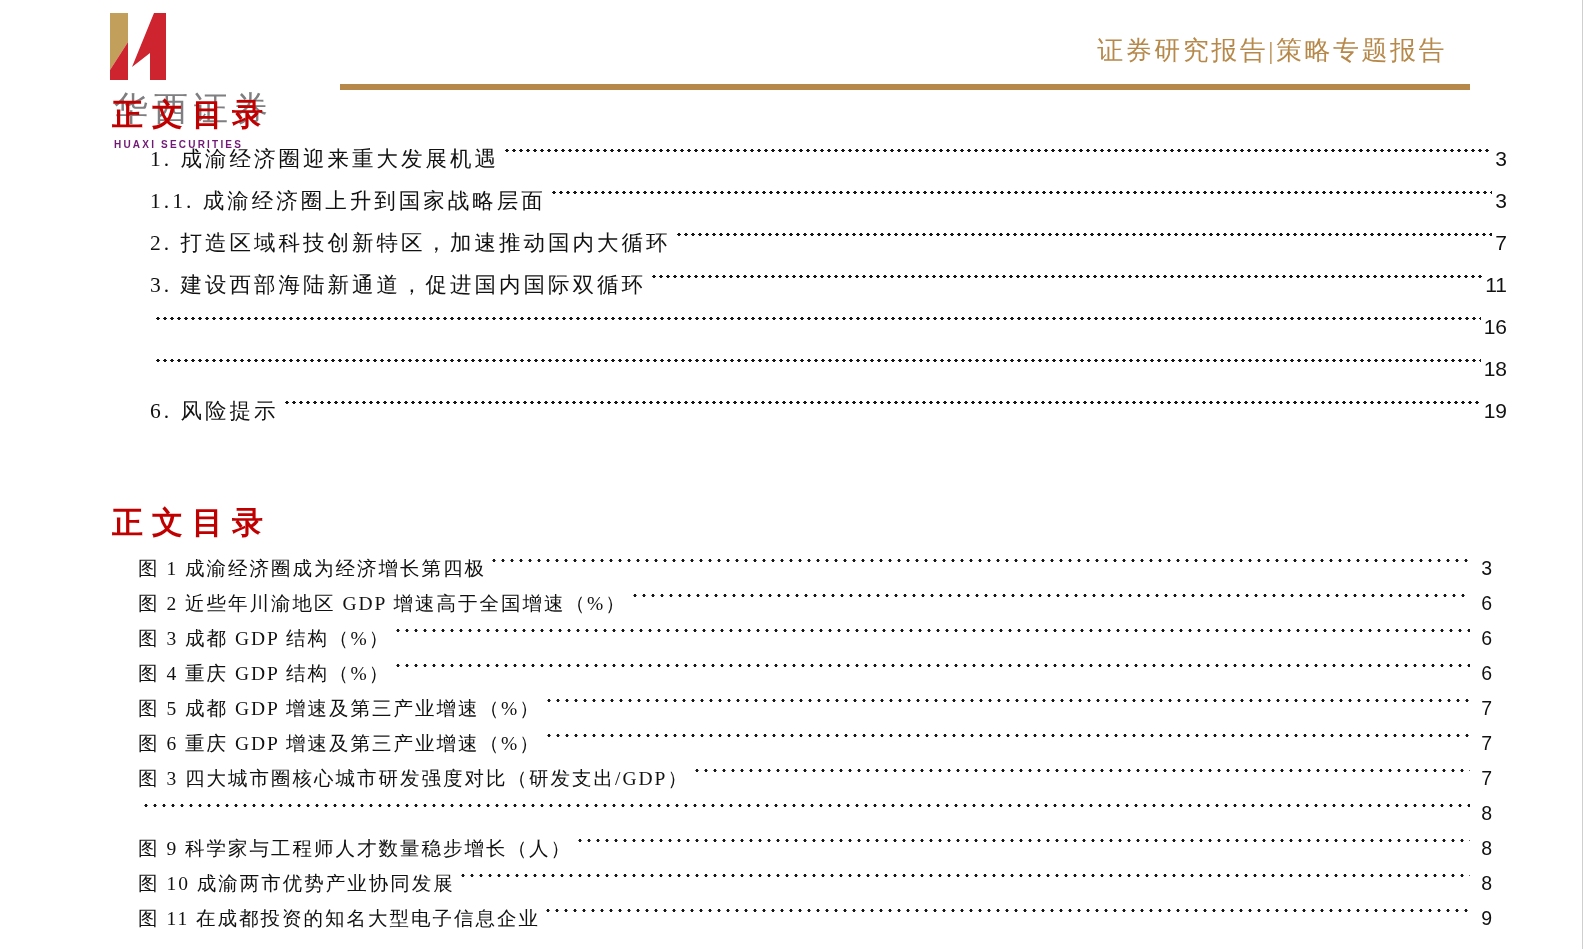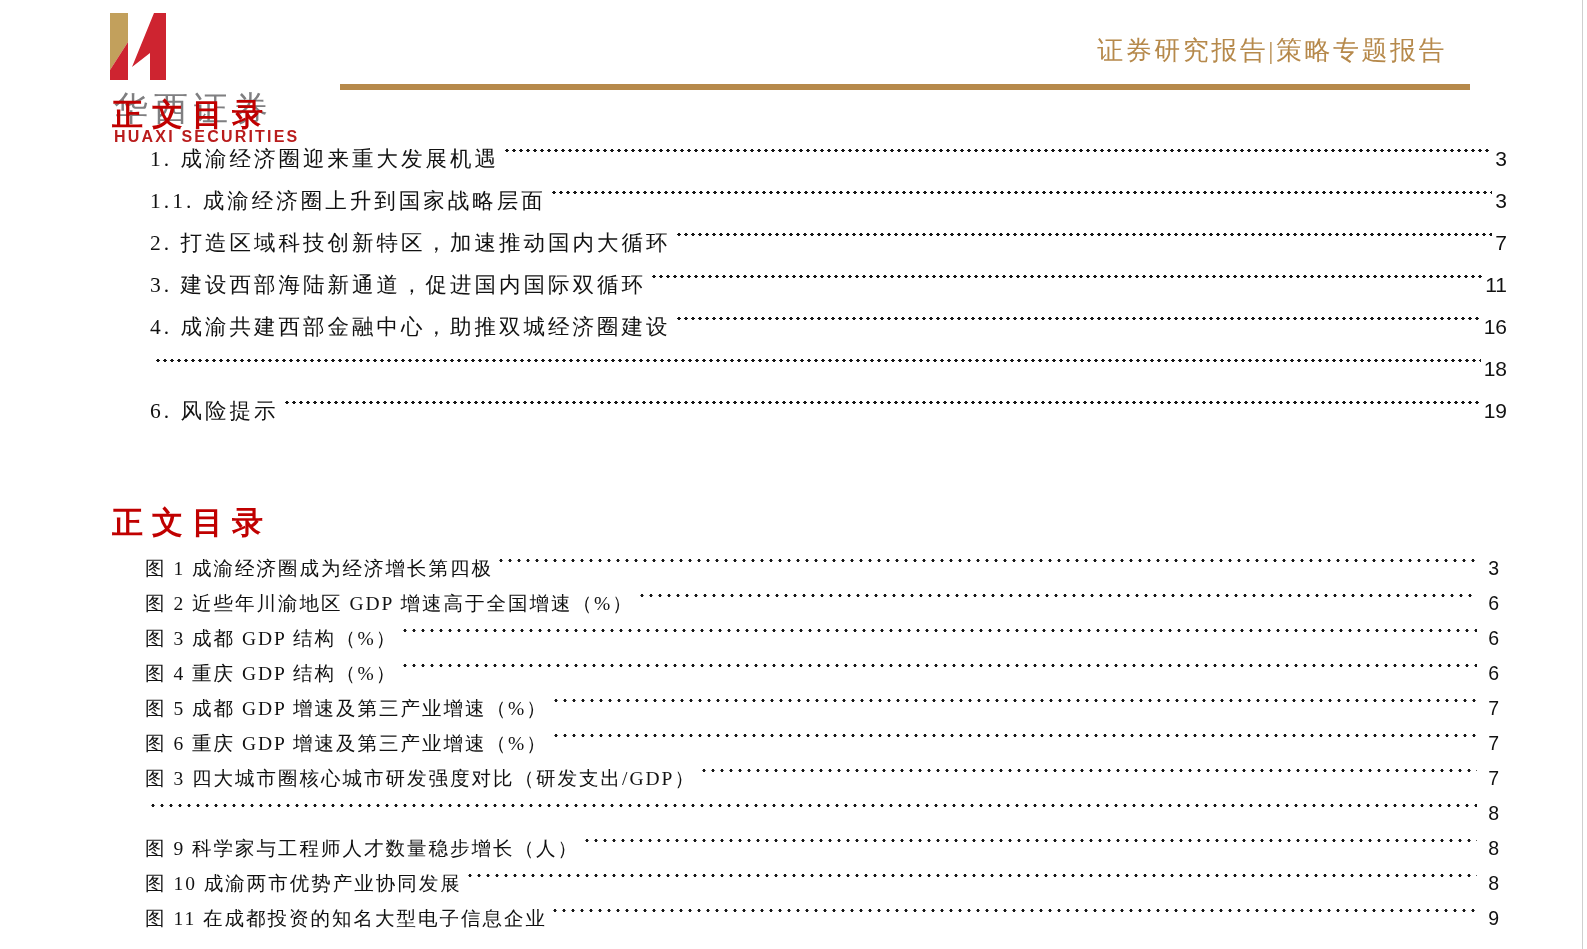--- a/index.html
+++ b/index.html
@@ -15,21 +15,21 @@
   
   .logo{position:absolute;left:104px;top:10px;display:flex;align-items:flex-start;flex-direction:column;}
   .logo-mark{width:64px;height:72px;display:block;}
   .logo-text{margin-left:10px;padding-top:8px;}
   .logo-cn{
     font-family:"Liberation Sans","DejaVu Sans",sans-serif;
     font-size:34px;line-height:36px;color:#7f7f81;letter-spacing:6px;font-weight:500;
   }
   .logo-en{
     font-family:"Liberation Sans","DejaVu Sans",sans-serif;
-    font-size:16px;line-height:16px;color:#b91c1c;letter-spacing:2.2px;font-weight:bold;margin-top:3px;
+    font-size:10px;line-height:16px;color:#701a75;letter-spacing:2.2px;font-weight:bold;margin-top:11px;
   }
   .report-type{
     position:absolute;top:36px;right:140px;
     font-size:26px;line-height:30px;color:#b6894b;letter-spacing:2.5px;white-space:nowrap;margin-left:44px;
   }
   .gold-rule{
     position:absolute;left:340px;top:84px;width:1130px;height:6px;background:#b6894b;
   }
   
   .section-title{
@@ -50,21 +50,21 @@
   .pagenum{
     font-family:"Liberation Sans","DejaVu Sans",sans-serif;
     line-height:1.05;white-space:nowrap;
   }
   
   #toc-list{left:150px;top:148px;width:1357px;}
   #toc-list .row{height:42px;padding-bottom:3px;box-sizing:border-box;}
   #toc-list .label{font-size:21.5px;letter-spacing:3px;}
   #toc-list .pagenum{font-size:21px;}
   
-  #fig-list{left:145px;top:558px;width:1354px;}
+  #fig-list{left:138px;top:558px;width:1354px;}
   #fig-list .row{height:35px;padding-bottom:3px;box-sizing:border-box;}
   #fig-list .label{font-size:19.5px;letter-spacing:2px;}
   #fig-list .pagenum{font-size:19.5px;margin-left:5px;}
   #fig-list .leader{
     background-size:9px 5px;
     background-image:radial-gradient(circle at 2px 2.5px,#161616 1.4px,transparent 1.7px);
     margin-right:6px;
   }
 </style>
 </head>
@@ -104,21 +104,20 @@
     <span class="label">2. 打造区域科技创新特区，加速推动国内大循环</span>
     <span class="leader"></span>
     <span class="pagenum">7</span>
   </li>
     <li class="row">
     <span class="label">3. 建设西部海陆新通道，促进国内国际双循环</span>
     <span class="leader"></span>
     <span class="pagenum">11</span>
   </li>
     <li class="row">
-    <span class="label">4. 成渝共建西部金融中心，助推双城经济圈建设</span>
     <span class="leader"></span>
     <span class="pagenum">16</span>
   </li>
     <li class="row">
     <span class="leader"></span>
     <span class="pagenum">18</span>
   </li>
     <li class="row">
     <span class="label">6. 风险提示</span>
     <span class="leader"></span>

